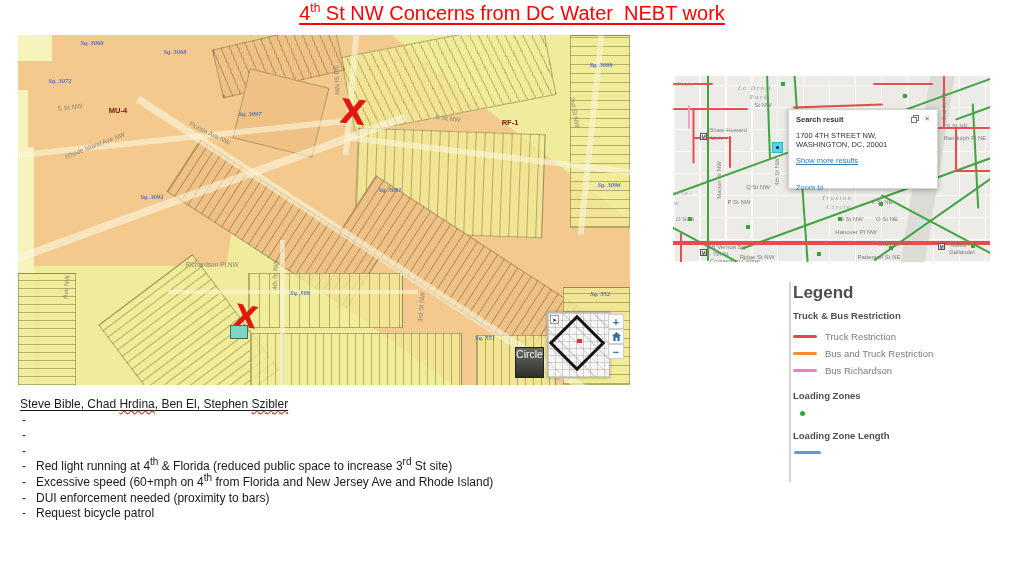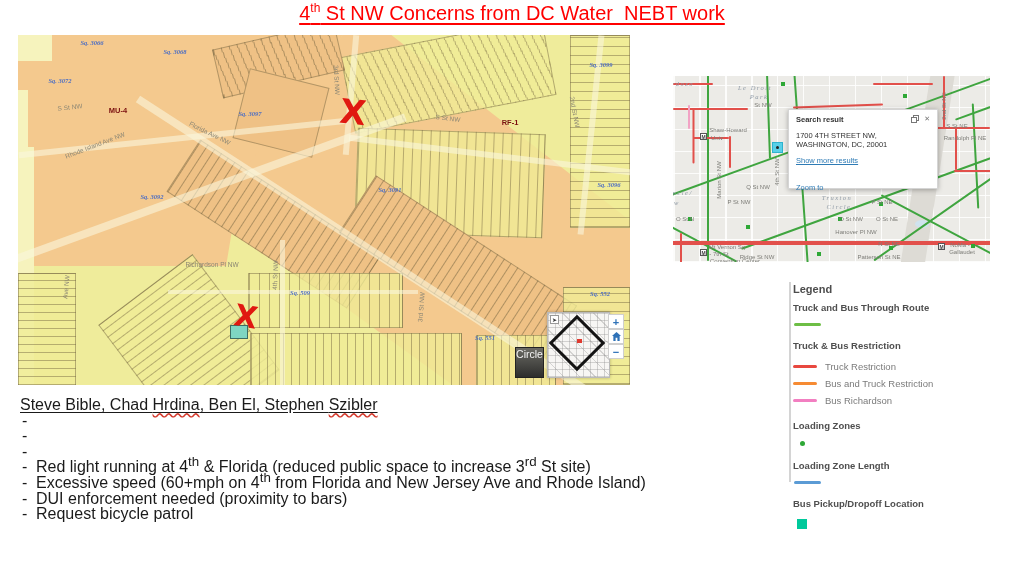--- a/index.html
+++ b/index.html
@@ -71,32 +71,32 @@
   .popup-title{font-size:7.5px;font-weight:bold;color:#333}
   .popup-icons{display:flex;gap:5px;color:#777;font-size:7px;line-height:7px}
   .popup-icons span{cursor:pointer}
   .popup-address{font-size:7.5px;color:#323232;margin-top:7px;line-height:9px}
   .popup-link{display:inline-block;font-size:7.5px;color:var(--link);text-decoration:underline;margin-top:5px;cursor:pointer}
   .popup-zoom{display:inline-block;font-size:7.5px;color:var(--link);text-decoration:none;margin-top:16px;cursor:pointer}
 
   
   .legend-divider{position:absolute;left:789px;top:282px;width:2px;height:200px;background:#d4d4d4}
   .legend{position:absolute;left:793px;top:283px;width:200px}
-  .legend-title{font-size:11px;font-weight:bold;color:#4d4d4d;margin-bottom:7px}
+  .legend-title{font-size:17px;font-weight:bold;color:#4d4d4d;margin-bottom:7px}
   .lg-group{margin-bottom:14px}
   .lg-title{font-size:9.5px;font-weight:bold;color:#4f4f4f;margin-bottom:10px}
   .lg-line{width:27px;height:3px;border-radius:2px;margin:3px 0 3px 1px}
   .lg-dot{width:5px;height:5px;border-radius:50%;margin:3px 0 3px 7px}
   .lg-square{width:10px;height:10px;margin:2px 0 2px 4px}
   .lg-item{display:flex;align-items:center;gap:8px;margin-bottom:6px}
   .lg-item .sw{width:24px;height:3px;border-radius:2px;flex:none}
   .lg-item .lb{font-size:9.5px;color:#7b7b7b}
 
   
-  .notes{position:absolute;left:20px;top:397px;width:665px;font-size:16px;color:#1a1a1a;line-height:15.6px}
+  .notes{position:absolute;left:20px;top:397px;width:665px;font-size:12px;color:#1a1a1a;line-height:15.6px}
   .notes-heading{text-decoration:underline;text-underline-offset:2px}
   .sp{text-decoration:underline wavy #d43b2e;text-decoration-skip-ink:none}
   .bullet-row{display:flex}
   .bullet-row .dash{width:16px;flex:none;padding-left:2px}
   sup{line-height:0}
 </style>
 </head>
 <body>
 
 <div class="slide">
@@ -278,24 +278,20 @@
       <a class="popup-link">Show more results</a><br>
       <a class="popup-zoom">Zoom to</a>
     </div>
   </div>
 
   <div class="legend-divider"></div>
   <div class="legend">
     <div class="legend-title">Legend</div>
     <div id="legendGroups">
         <div class="lg-group">
-          <div class="lg-title">Truck and Bus Through Route</div>
-          <div class="lg-line" style="background: rgb(109, 190, 69);"></div>
-        </div>
-        <div class="lg-group">
           <div class="lg-title">Truck &amp; Bus Restriction</div>
           <div class="lg-item">
             <div class="sw" style="background: rgb(232, 72, 63);"></div>
             <div class="lb">Truck Restriction</div>
           </div>
           <div class="lg-item">
             <div class="sw" style="background: rgb(246, 139, 51);"></div>
             <div class="lb">Bus and Truck Restriction</div>
           </div>
           <div class="lg-item">
@@ -304,24 +300,20 @@
           </div>
         </div>
         <div class="lg-group">
           <div class="lg-title">Loading Zones</div>
           <div class="lg-dot" style="background: rgb(46, 168, 54);"></div>
         </div>
         <div class="lg-group">
           <div class="lg-title">Loading Zone Length</div>
           <div class="lg-line" style="background: rgb(91, 155, 213);"></div>
         </div>
-        <div class="lg-group">
-          <div class="lg-title">Bus Pickup/Dropoff Location</div>
-          <div class="lg-square" style="background: rgb(0, 201, 155);"></div>
-        </div>
       </div>
   </div>
 
   <div class="notes">
     <div class="notes-heading" id="notesHeading"><span>Steve Bible, Chad </span><span class="sp">Hrdina</span><span>, Ben El, Stephen </span><span class="sp">Szibler</span></div>
     <div id="notesList">
         <div class="bullet-row">
           <div class="dash">-</div>
         </div>
         <div class="bullet-row">

